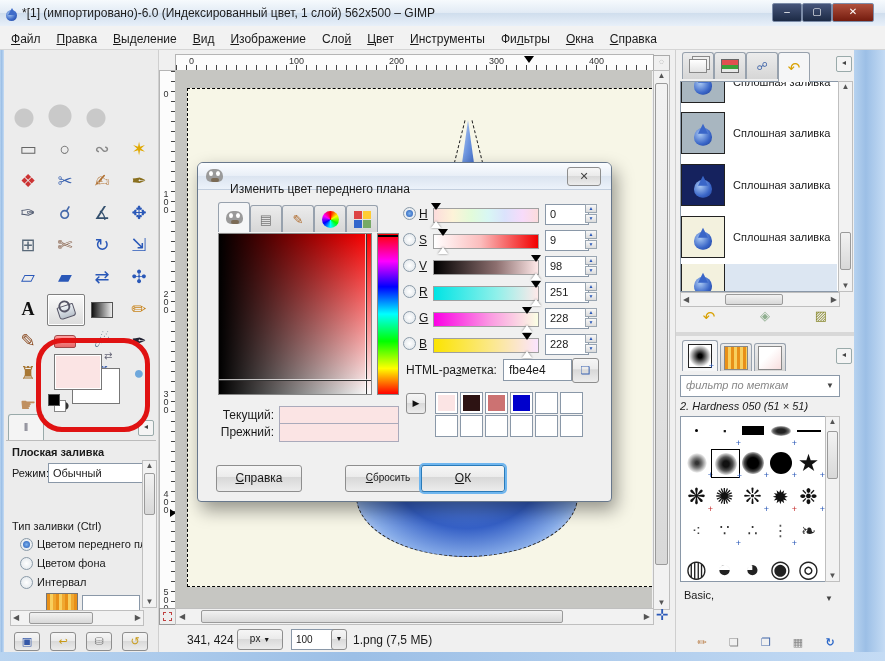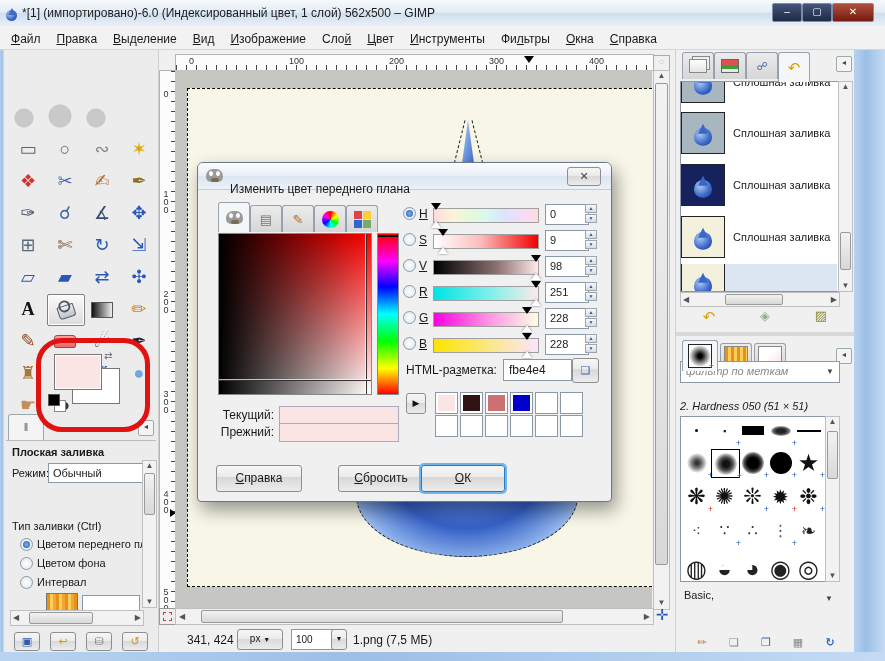--- a/index.html
+++ b/index.html
@@ -394,21 +394,21 @@
         <span class="btab-brush gen" style="position:relative"></span>
       </div>
     <div class="abs tab7" style="left:44px;top:293px;width:30px;height:27px">
         <span class="btab-pattern"></span>
       </div>
     <div class="abs tab7" style="left:78px;top:293px;width:30px;height:27px">
         <span class="btab-grad"></span>
       </div>
     <div class="abs coll" style="left:160px;top:298px">◂</div>
 
-    <div class="abs sunken" style="left:4px;top:311px;width:158px;height:20px">
+    <div class="abs sunken" style="left:4px;top:325px;width:158px;height:20px">
       <span style="position:absolute;left:5px;top:3px;font-style:italic;color:#888">фильтр по меткам</span>
       <span style="position:absolute;right:5px;top:5px;font-size:8px;color:#444">▼</span>
     </div>
     <div class="abs" style="left:4px;top:350px;font-style:italic">2. Hardness 050 (51 × 51)</div>
 
     <div class="abs sunken" style="left:4px;top:366px;width:144px;height:164px;overflow:hidden">
       <span class="bcell" style="left:2px;top:0">
           <i style="width:3px;height:3px;background:#000;border-radius:50%"></i>
         </span>
       <span class="bcell gen" style="left:30px;top:0;font-size:9px">
@@ -637,17 +637,17 @@
     <span class="swatch" style="left: 312px; top: 252px; background: rgb(255, 255, 255);"></span>
     <span class="swatch" style="left: 337px; top: 252px; background: rgb(255, 255, 255);"></span>
     <span class="swatch" style="left: 362px; top: 252px; background: rgb(255, 255, 255);"></span>
 
     <span class="abs" style="left:20px;top:245px;width:56px;text-align:right;font-size:12px">Текущий:</span>
     <span class="abs" style="left:20px;top:262px;width:56px;text-align:right;font-size:12px">Прежний:</span>
     <div class="abs" style="left: 81px; top: 243px; width: 118px; height: 17px; border-top: 1px solid rgb(170, 170, 187); border-right: 1px solid rgb(170, 170, 187); border-left: 1px solid rgb(170, 170, 187); border-image: initial; border-bottom: none; background: rgb(251, 228, 228);"></div>
     <div class="abs" style="left: 81px; top: 260px; width: 118px; height: 17px; border: 1px solid rgb(170, 170, 187); background: rgb(251, 228, 228);"></div>
 
     <div class="abs btn7" style="left:18px;top:302px;width:84px;height:25px;line-height:24px;font-size:12px"><span class="k">С</span><span>правка</span></div>
-    <div class="abs btn7" style="left:140px;top:302px;width:84px;height:25px;line-height:24px;font-size:12px"><span class="k">С</span><span>бросить</span></div>
+    <div class="abs btn7" style="left:147px;top:302px;width:84px;height:25px;line-height:24px;font-size:10px"><span class="k">С</span><span>бросить</span></div>
     <div class="abs btn7 okfocus" style="left:223px;top:302px;width:82px;height:25px;line-height:24px;font-size:12px"><span class="k">О</span><span>К</span></div>
   </div>
 
 </div>
 
 </body></html>

